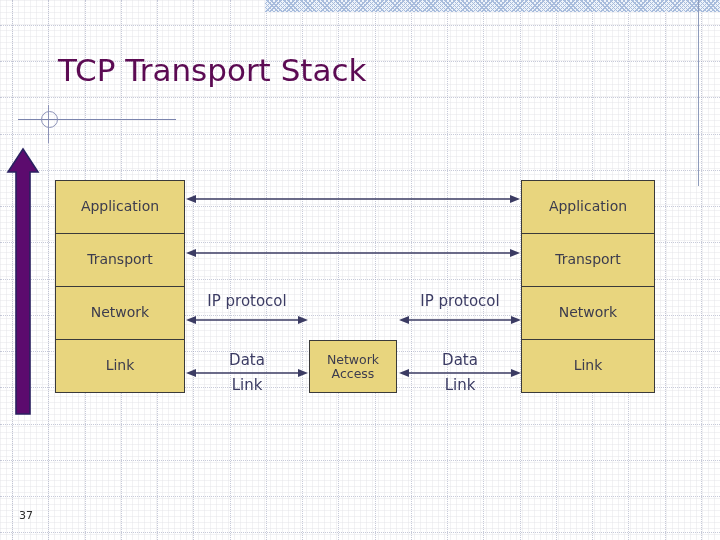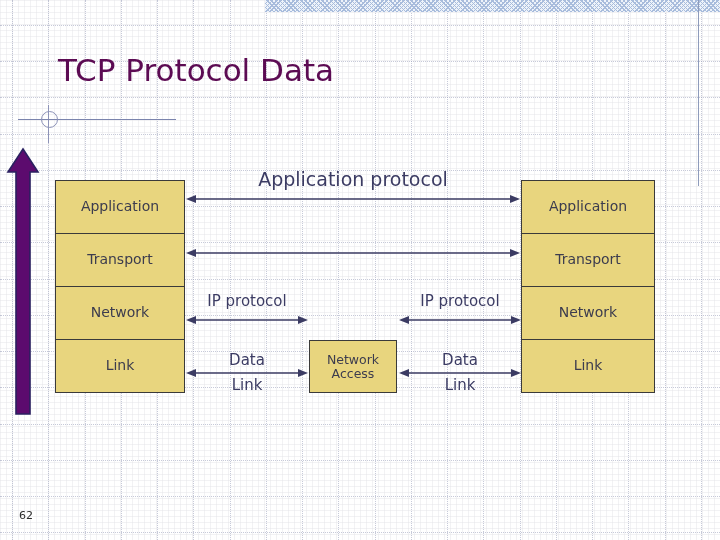--- a/index.html
+++ b/index.html
@@ -212,21 +212,21 @@
   <div class="hrule" style="top:351px"></div>
   <div class="hrule" style="top:387px"></div>
   <div class="hrule" style="top:424px"></div>
   <div class="hrule" style="top:460px"></div>
   <div class="hrule" style="top:496px"></div>
   <div class="hrule" style="top:532px"></div>
 
   <div class="top-band"></div>
   <div class="right-vline"></div>
 
-  <div class="title">TCP Protocol Data</div>
+  <div class="title">TCP Transport Stack</div>
   <div class="title-tick"></div>
   <div class="title-rule"></div>
   <div class="title-ring"></div>
 
   <div class="up-arrow">
     <svg width="34" height="272" viewBox="0 0 34 272">
       <polygon points="17,3 32,26 24,26 24,268 10,268 10,26 2,26" fill="#5C0B6E" stroke="#2a2060" stroke-width="1.6" stroke-linejoin="miter"></polygon>
     </svg>
   </div>
 
@@ -256,21 +256,20 @@
   <div class="box" style="left:521px; top:233px; width:134px; height:54px;">
     <span>Transport</span>
   </div>
   <div class="box" style="left:521px; top:286px; width:134px; height:54px;">
     <span>Network</span>
   </div>
   <div class="box" style="left:521px; top:339px; width:134px; height:54px;">
     <span>Link</span>
   </div>
 
-  <div class="plabel" style="left:186px; top:168px; width:334px;">Application protocol</div>
   <div class="arrow-line" style="left:186px; top:193px;">
     <svg width="334" height="12" viewBox="0 0 334 12">
       <line x1="8" y1="6" x2="326" y2="6" stroke="#3B3B63" stroke-width="1.6"></line>
       <polygon points="0,6 10,2 10,10" fill="#3B3B63"></polygon>
       <polygon points="334,6 324,2 324,10" fill="#3B3B63"></polygon>
     </svg>
   </div>
 
   <div class="arrow-line" style="left:186px; top:247px;">
     <svg width="334" height="12" viewBox="0 0 334 12">
@@ -315,15 +314,15 @@
     <div style="margin-top:8px;">Link</div>
   </div>
   <div class="arrow-line" style="left:399px; top:367px;">
     <svg width="122" height="12" viewBox="0 0 122 12">
       <line x1="8" y1="6" x2="114" y2="6" stroke="#3B3B63" stroke-width="1.6"></line>
       <polygon points="0,6 10,2 10,10" fill="#3B3B63"></polygon>
       <polygon points="122,6 112,2 112,10" fill="#3B3B63"></polygon>
     </svg>
   </div>
 
-  <div class="pagenum">62</div>
+  <div class="pagenum">37</div>
 
 </div>
 
 </body></html>

